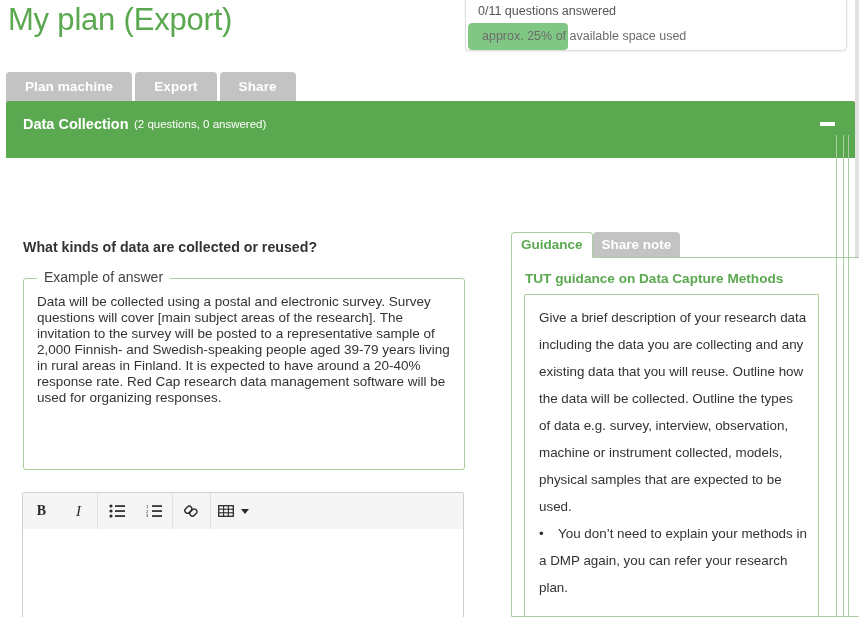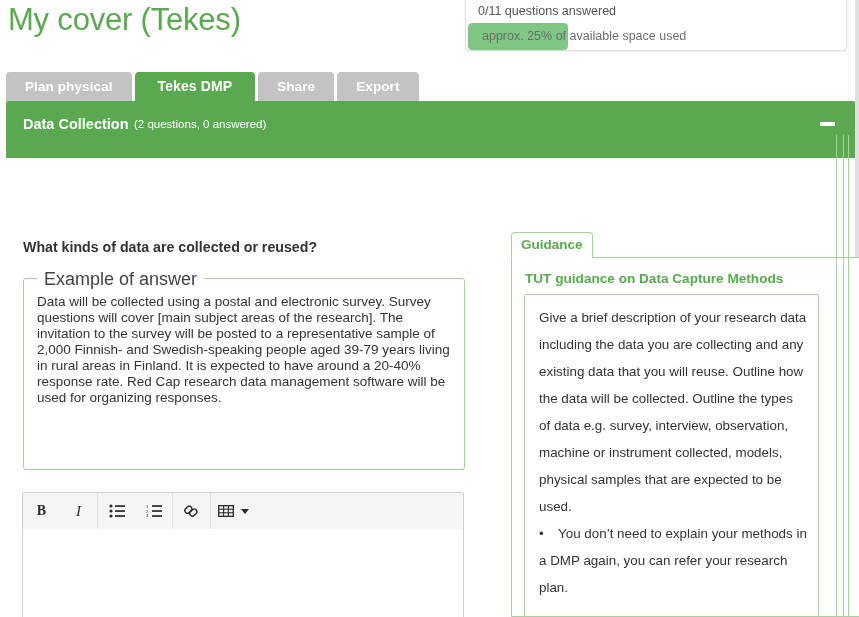--- a/index.html
+++ b/index.html
@@ -214,21 +214,21 @@
     border: 1px solid #a9cf9e;
     border-radius: 3px;
     padding: 0;
   }
   .example-legend {
     position: absolute;
     left: 13px;
     top: -10px;
     background: #ffffff;
     padding: 0 7px;
-    font-size: 18px;
+    font-size: 14px;
     color: #444444;
     white-space: nowrap;
   }
   .example-text {
     position: absolute;
     left: 13px;
     top: 15px;
     width: 418px;
     font-size: 13.5px;
     line-height: 16px;
@@ -416,37 +416,36 @@
     background: #a9cf9e;
   }
 </style>
 </head>
 <body>
 
 <div id="page">
 
   <div class="page-gutter"></div>
 
-  <div class="plan-title">My cover (Tekes)</div>
+  <div class="plan-title">My plan (Export)</div>
 
   <div class="progress-panel">
     <div class="questions-answered">0/11 questions answered</div>
     <div class="progress-wrap">
       <div class="progress-bar-track">
         <div class="progress-bar-fill" style="width: 100px; background: rgb(129, 199, 132);"></div>
       </div>
       <div class="progress-label"><span class="pct">approx. 25% of</span><span> available space used</span></div>
     </div>
   </div>
 
   <div class="tabs">
-    <div class="tab">Plan physical</div>
-    <div class="tab active">Tekes DMP</div>
+    <div class="tab">Plan machine</div>
+    <div class="tab">Export</div>
     <div class="tab">Share</div>
-    <div class="tab">Export</div>
   </div>
 
   <div class="section-card">
 
     <div class="section-header">
       <div class="section-title">Data Collection</div>
       <div class="section-count">(2 questions, 0 answered)</div>
       <div class="section-collapse">
           <i></i>
         </div>
@@ -523,20 +522,21 @@
           </div>
           <div class="editor-area" placeholder=""></div>
         </div>
 
       </div>
 
       <div class="right-col">
 
         <div class="guid-tabs">
           <div class="guid-tab active">Guidance</div>
+          <div class="guid-tab inactive">Share note</div>
         </div>
 
         <div class="guid-panel">
           <div class="guid-group-title">TUT guidance on Data Capture Methods</div>
           <div class="guid-group-collapse">
               <i></i>
             </div>
 
           <div class="guid-inner">
             <div class="guid-text">

